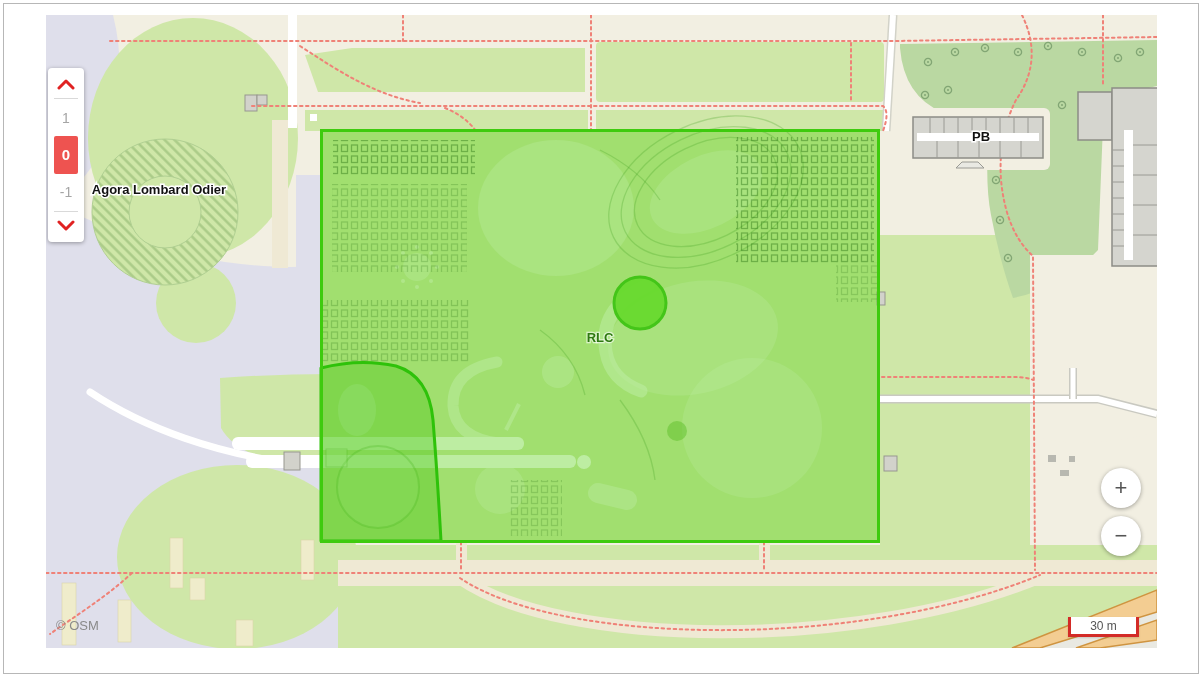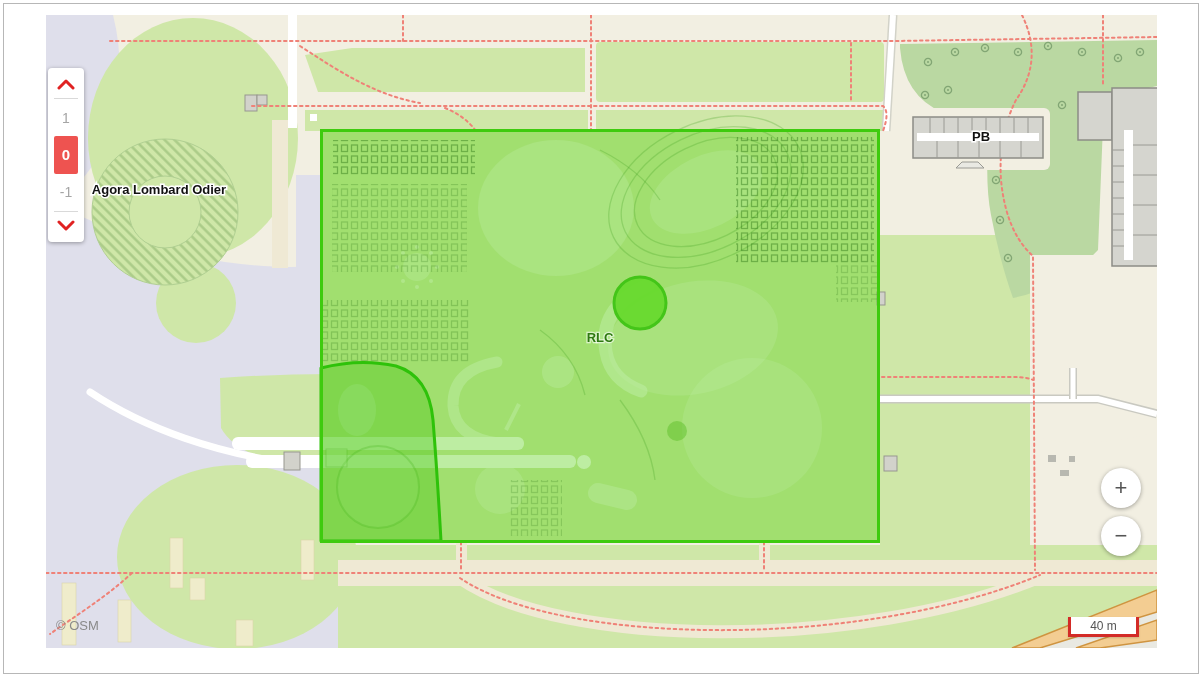--- a/index.html
+++ b/index.html
@@ -280,19 +280,19 @@
         <svg width="18" height="12">
           <polyline points="2,2 9,9 16,2" fill="none" stroke="#e02222" stroke-width="3" stroke-linecap="round" stroke-linejoin="round"></polyline>
         </svg>
       </button>
     </div>
 
     <button class="zoom-btn zoom-in">+</button>
     <button class="zoom-btn zoom-out">−</button>
 
     <div class="scale-bar">
-      <span>40 m</span>
+      <span>30 m</span>
     </div>
 
     <div class="attribution">© OSM</div>
 
   </div>
 </div>
 
 </body></html>

